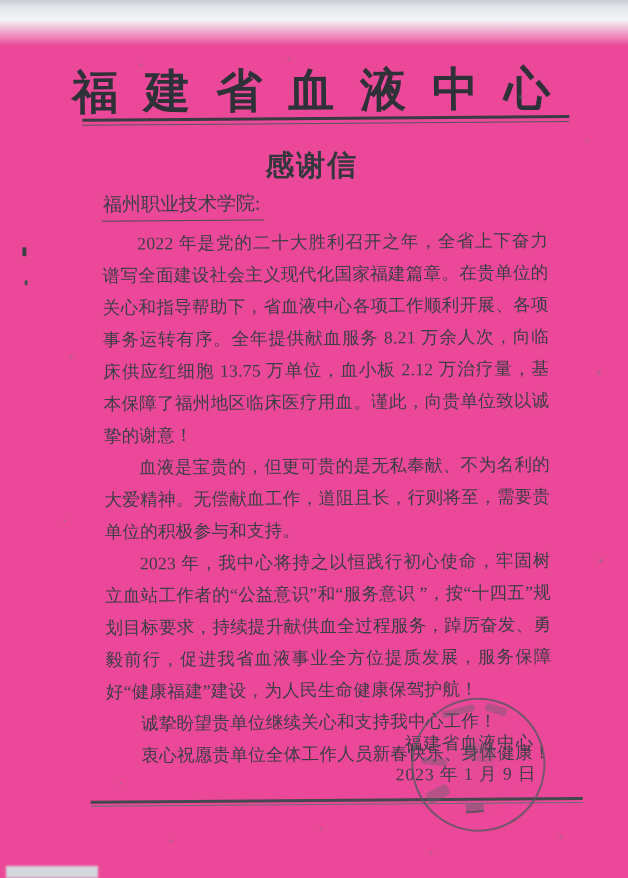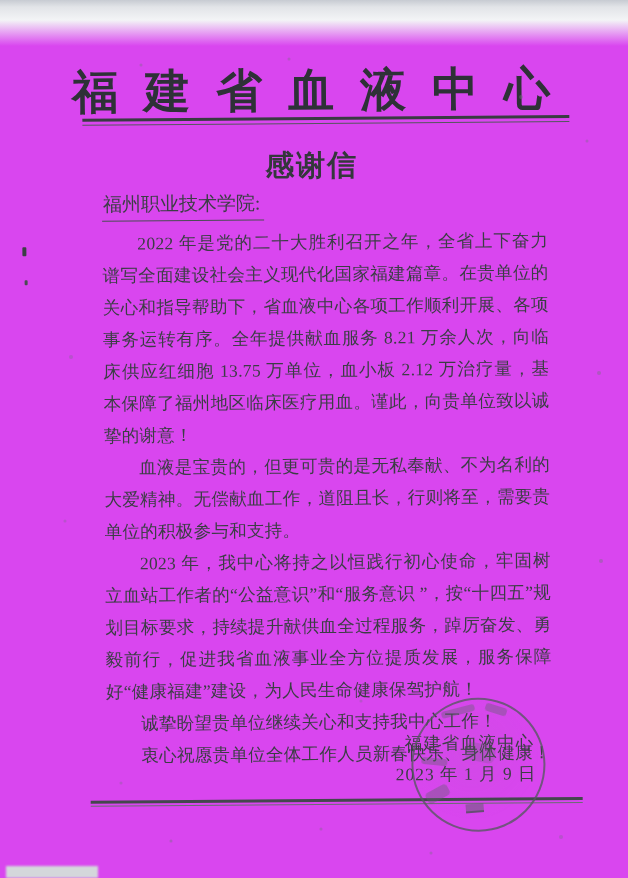--- a/index.html
+++ b/index.html
@@ -5,21 +5,21 @@
   html,body{margin:0;padding:0;}
   body{
     width:628px;height:878px;
     background:#eef0f2;
     font-family:"Liberation Serif","DejaVu Serif",serif;
     overflow:hidden;
   }
   .page{
     position:relative;
     width:628px;height:878px;
-    background:#d946ef;
+    background:#ec4899;
     overflow:hidden;
   }
   
   .scan-top-shade{
     position:absolute;left:0;top:0;width:100%;height:46px;
     background:linear-gradient(#c7cbd2 0px,#e2e4e8 7px,#f3f4f6 20px,rgba(251,251,252,0) 46px);
     pointer-events:none;
   }
   .scan-corner-patch{
     position:absolute;left:6px;top:866px;width:92px;height:12px;

